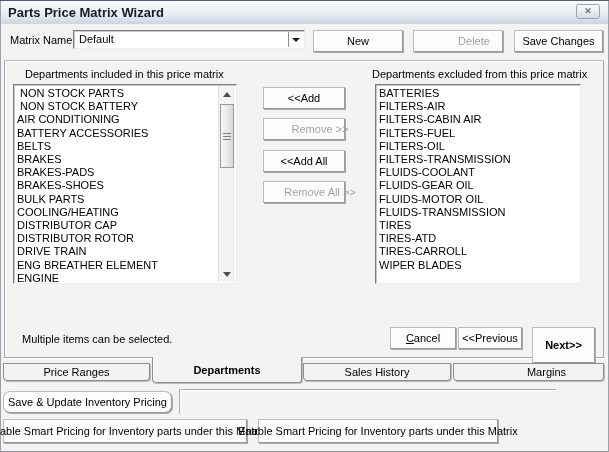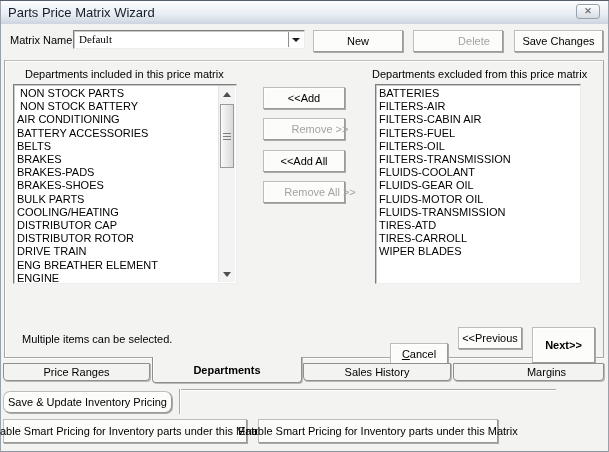--- a/index.html
+++ b/index.html
@@ -7,21 +7,21 @@
   #window{
     position:relative;width:609px;height:452px;background:#f3f3f2;
     font-family:"Liberation Sans",sans-serif;overflow:hidden;
     box-shadow:inset 0 1px 0 #55606c,inset 1px 0 0 #99a1a9,inset -1px 0 0 #99a1a9,inset 0 -1px 0 #8f979e;
   }
   .titlebar{
     position:absolute;left:1px;top:1px;right:1px;height:23px;
     background:linear-gradient(#fcfdfe 0%,#e9eef4 55%,#ccd6e1 100%);
     display:flex;align-items:center;
   }
-  .title-text{font-size:13px;font-weight:normal;color:#161d27;padding-left:7px;}
+  .title-text{font-size:13px;font-weight:bold;color:#161d27;padding-left:7px;}
   .close-btn{
     position:absolute;right:9px;top:4px;width:24px;height:15px;
     border:1px solid #97a2af;border-radius:3px;
     background:linear-gradient(#fefefe,#d6dce3);
     display:flex;align-items:center;justify-content:center;
     font-size:9px;font-weight:bold;color:#6f757c;line-height:1;
   }
   .lbl{position:absolute;font-size:11px;color:#000;white-space:nowrap;}
   .btn{
     position:absolute;display:flex;align-items:center;justify-content:center;
@@ -84,21 +84,21 @@
 <div id="window">
 
   <div class="titlebar">
     <div class="title-text">Parts Price Matrix Wizard</div>
   </div>
   <div class="close-btn">
     <span>✕</span>
   </div>
 
   <div class="lbl" style="left:10px;top:34px;">Matrix Name:</div>
-  <div class="sunken" style="left:73px;top:30px;width:232px;height:19px;font-family:Liberation Serif, serif;">
+  <div class="sunken" style="left:73px;top:30px;width:232px;height:19px;">
     <div class="combo-text">Default</div>
     <div class="combo-arrow">
       <span class="tri-down-sm"></span>
     </div>
   </div>
 
   <div class="btn" style="left:313px;top:30px;width:90px;height:22px;">New</div>
   <div class="btn disabled" style="left:413px;top:30px;width:90px;height:22px;">Delete</div>
   <div class="btn" style="left:514px;top:30px;width:89px;height:22px;">Save Changes</div>
 
@@ -142,34 +142,35 @@
         <div class="list-item">BATTERIES</div>
         <div class="list-item">FILTERS-AIR</div>
         <div class="list-item">FILTERS-CABIN AIR</div>
         <div class="list-item">FILTERS-FUEL</div>
         <div class="list-item">FILTERS-OIL</div>
         <div class="list-item">FILTERS-TRANSMISSION</div>
         <div class="list-item">FLUIDS-COOLANT</div>
         <div class="list-item">FLUIDS-GEAR OIL</div>
         <div class="list-item">FLUIDS-MOTOR OIL</div>
         <div class="list-item">FLUIDS-TRANSMISSION</div>
+        <div class="list-item">TIRES</div>
         <div class="list-item">TIRES-ATD</div>
         <div class="list-item">TIRES-CARROLL</div>
         <div class="list-item">WIPER BLADES</div>
       </div>
   </div>
 
   <div class="btn" style="left:263px;top:87px;width:82px;height:22px;">&lt;&lt;Add</div>
   <div class="btn disabled" style="left:263px;top:118px;width:82px;height:22px;">Remove &gt;&gt;</div>
   <div class="btn" style="left:263px;top:150px;width:82px;height:22px;">&lt;&lt;Add All</div>
   <div class="btn disabled" style="left:263px;top:181px;width:82px;height:22px;">Remove All &gt;&gt;</div>
 
   <div class="lbl" style="left:22px;top:333px;">Multiple items can be selected.</div>
 
-  <div class="btn btn-cancel" style="left:390px;top:327px;width:58px;height:22px;margin-top:16px;">
+  <div class="btn btn-cancel" style="left:390px;top:327px;width:66px;height:22px;">
     <span>Cancel</span>
   </div>
   <div class="btn" style="left:458px;top:327px;width:64px;height:22px;">&lt;&lt;Previous</div>
   <div class="btn" style="left:532px;top:327px;width:63px;height:36px;font-weight:bold;">Next&gt;&gt;</div>
 
   <div class="tab" style="left:3px;width:147px;">Price Ranges</div>
   <div class="tab selected" style="left:152px;width:150px;">Departments</div>
   <div class="tab" style="left:303px;width:148px;">Sales History</div>
   <div class="tab" style="left:453px;width:151px;padding-left:36px;">Margins</div>
 

